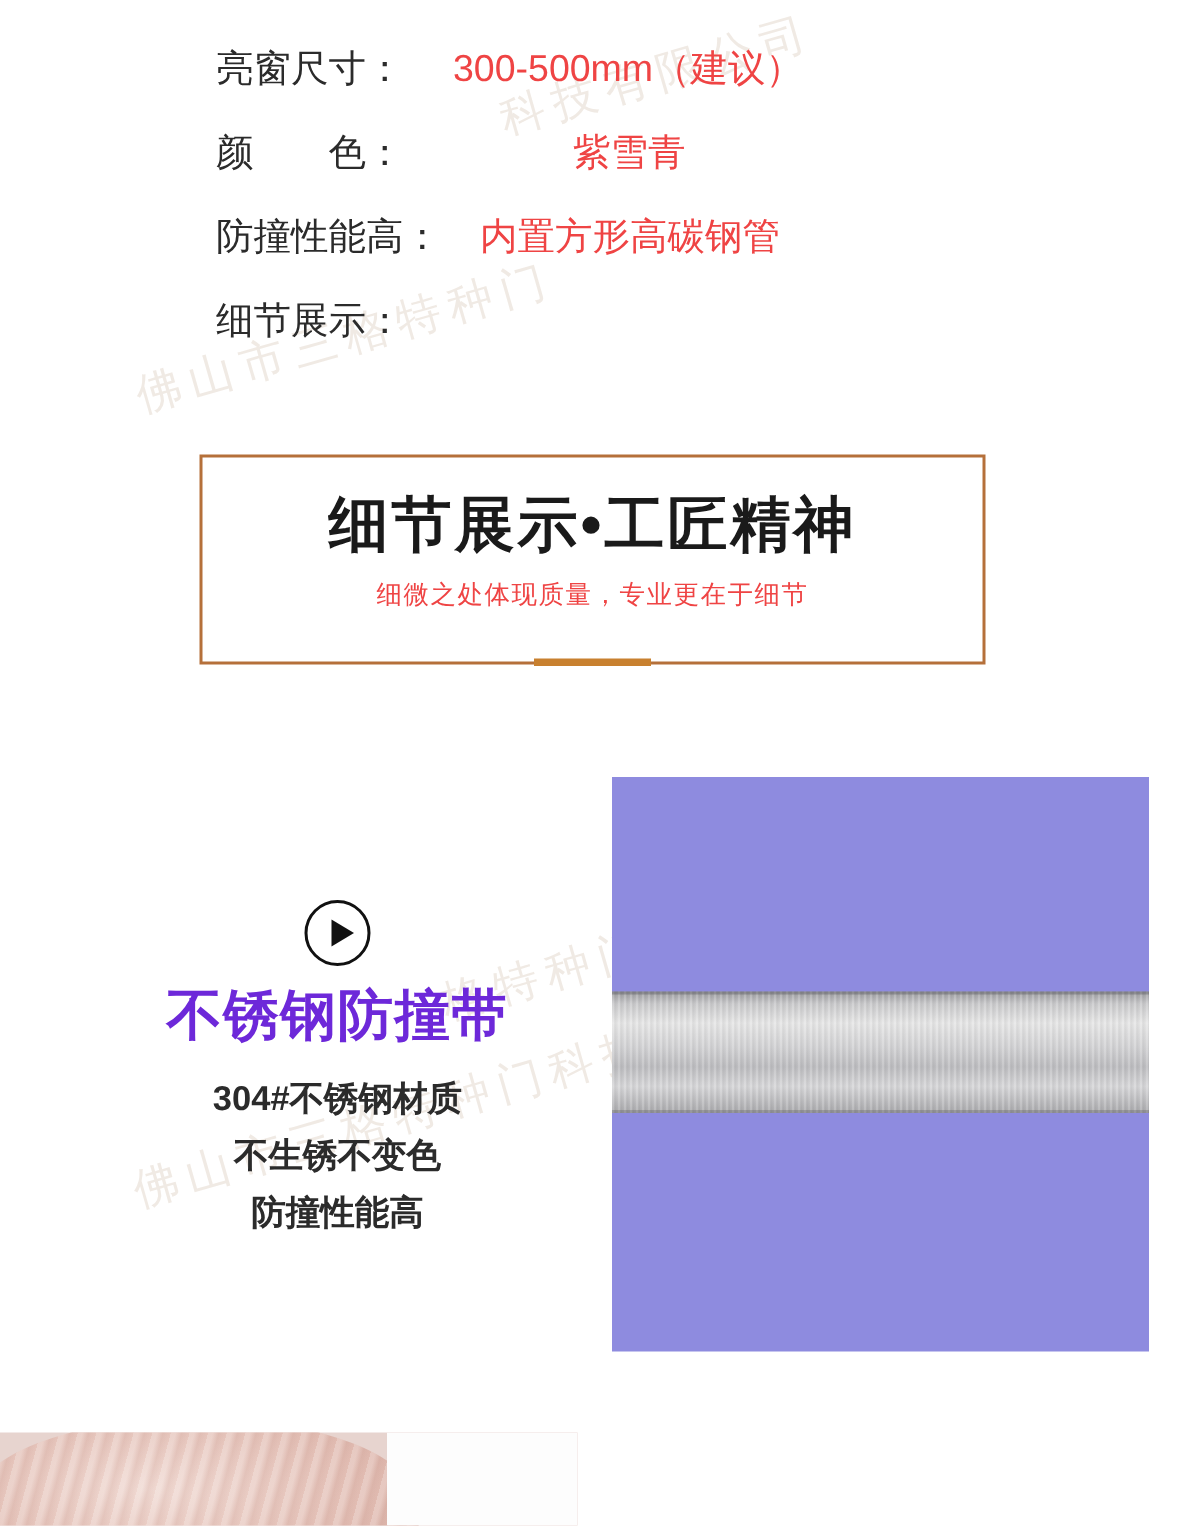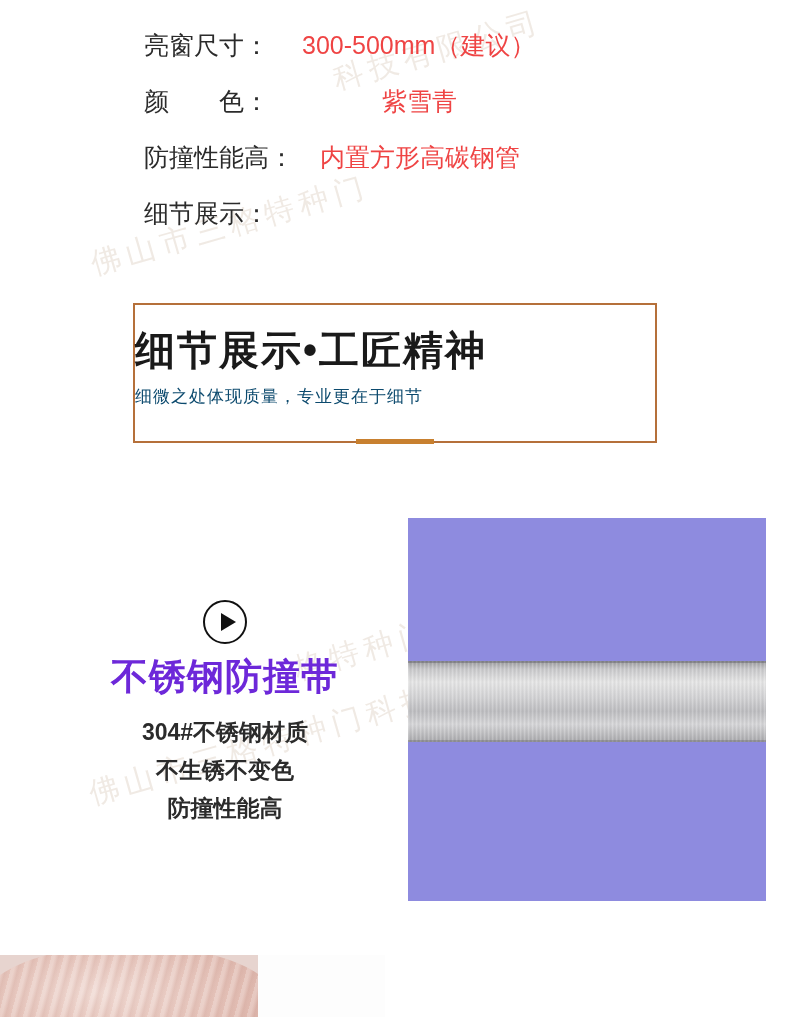--- a/index.html
+++ b/index.html
@@ -70,33 +70,34 @@
   
   .banner {
     position: absolute;
     left: 133px;
     top: 303px;
     width: 524px;
     height: 140px;
     border: 2px solid #b5703a;
     box-sizing: border-box;
     background: #ffffff;
+    text-align: center;
   }
   .banner-title {
     margin-top: 22px;
     font-size: 40px;
     font-weight: bold;
     color: #1a1a1a;
     letter-spacing: 2px;
     line-height: 1.15;
   }
   .banner-sub {
     margin-top: 12px;
     font-size: 17px;
-    color: #0c4a6e;
+    color: #ef4444;
     letter-spacing: 1px;
   }
   .banner-underline {
     position: absolute;
     left: 50%;
     bottom: -3px;
     width: 78px;
     height: 5px;
     margin-left: -39px;
     background: #c8802f;

